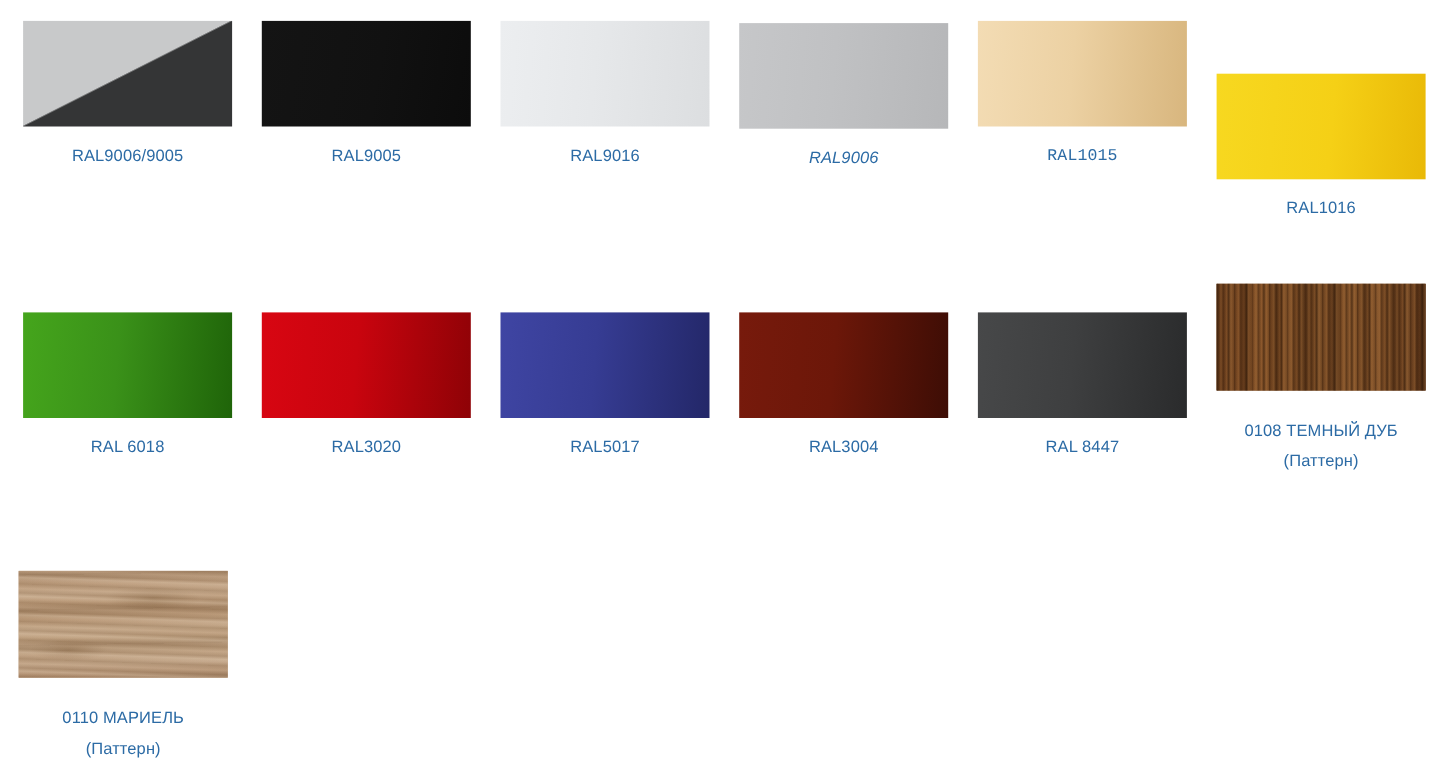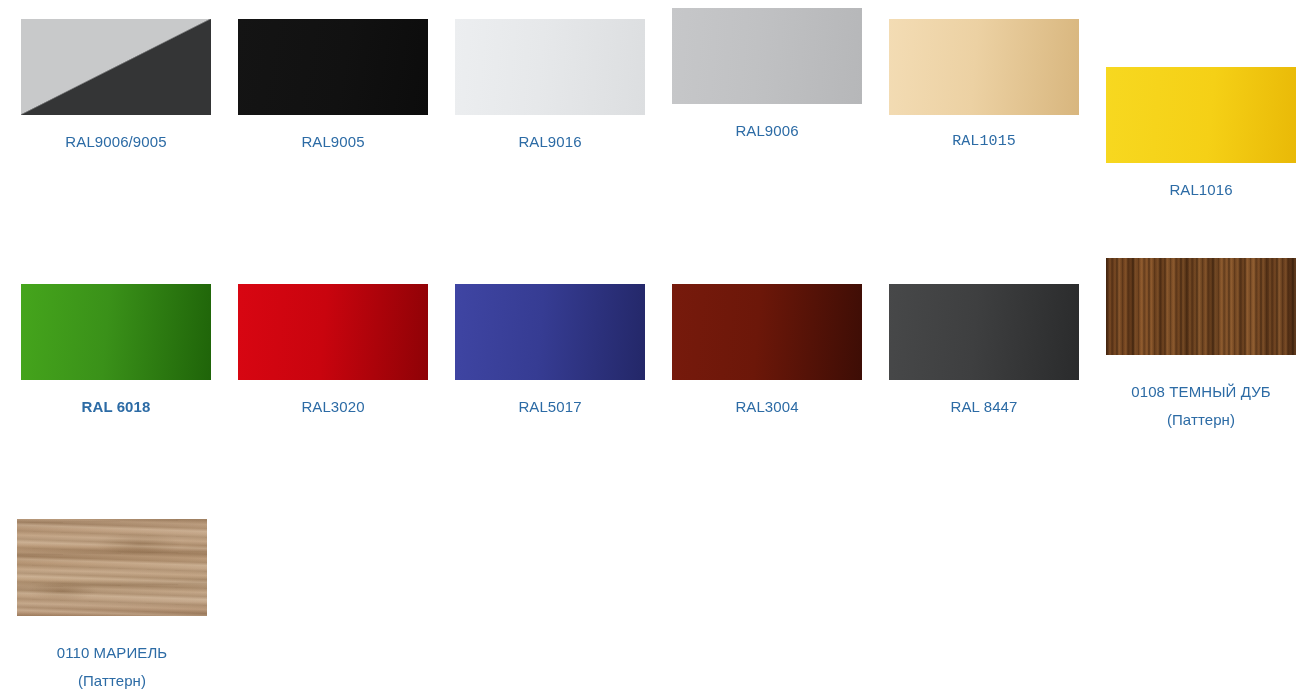--- a/index.html
+++ b/index.html
@@ -105,33 +105,33 @@
       <span class="swatch-label">RAL9006/9005</span>
     </div>
     <div class="swatch-cell" style="left: 238px; top: 19px;">
       <div class="swatch-tile fill-9005" title="RAL9005"></div>
       <span class="swatch-label">RAL9005</span>
     </div>
     <div class="swatch-cell" style="left: 455px; top: 19px;">
       <div class="swatch-tile fill-9016" title="RAL9016"></div>
       <span class="swatch-label">RAL9016</span>
     </div>
-    <div class="swatch-cell" style="left: 672px; top: 8px;">
+    <div class="swatch-cell" style="left: 672px; top: 21px; font-style: italic;">
       <div class="swatch-tile fill-9006" title="RAL9006"></div>
       <span class="swatch-label">RAL9006</span>
     </div>
     <div class="swatch-cell" style="left: 889px; top: 19px; font-family: Liberation Mono, monospace;">
       <div class="swatch-tile fill-1015" title="RAL1015"></div>
       <span class="swatch-label">RAL1015</span>
     </div>
     <div class="swatch-cell" style="left: 1106px; top: 19px; margin-top: 48px;">
       <div class="swatch-tile fill-1016" title="RAL1016"></div>
       <span class="swatch-label">RAL1016</span>
     </div>
-    <div class="swatch-cell" style="left: 21px; top: 284px; font-weight: bold;">
+    <div class="swatch-cell" style="left: 21px; top: 284px;">
       <div class="swatch-tile fill-6018" title="RAL 6018"></div>
       <span class="swatch-label">RAL 6018</span>
     </div>
     <div class="swatch-cell" style="left: 238px; top: 284px;">
       <div class="swatch-tile fill-3020" title="RAL3020"></div>
       <span class="swatch-label">RAL3020</span>
     </div>
     <div class="swatch-cell" style="left: 455px; top: 284px;">
       <div class="swatch-tile fill-5017" title="RAL5017"></div>
       <span class="swatch-label">RAL5017</span>

